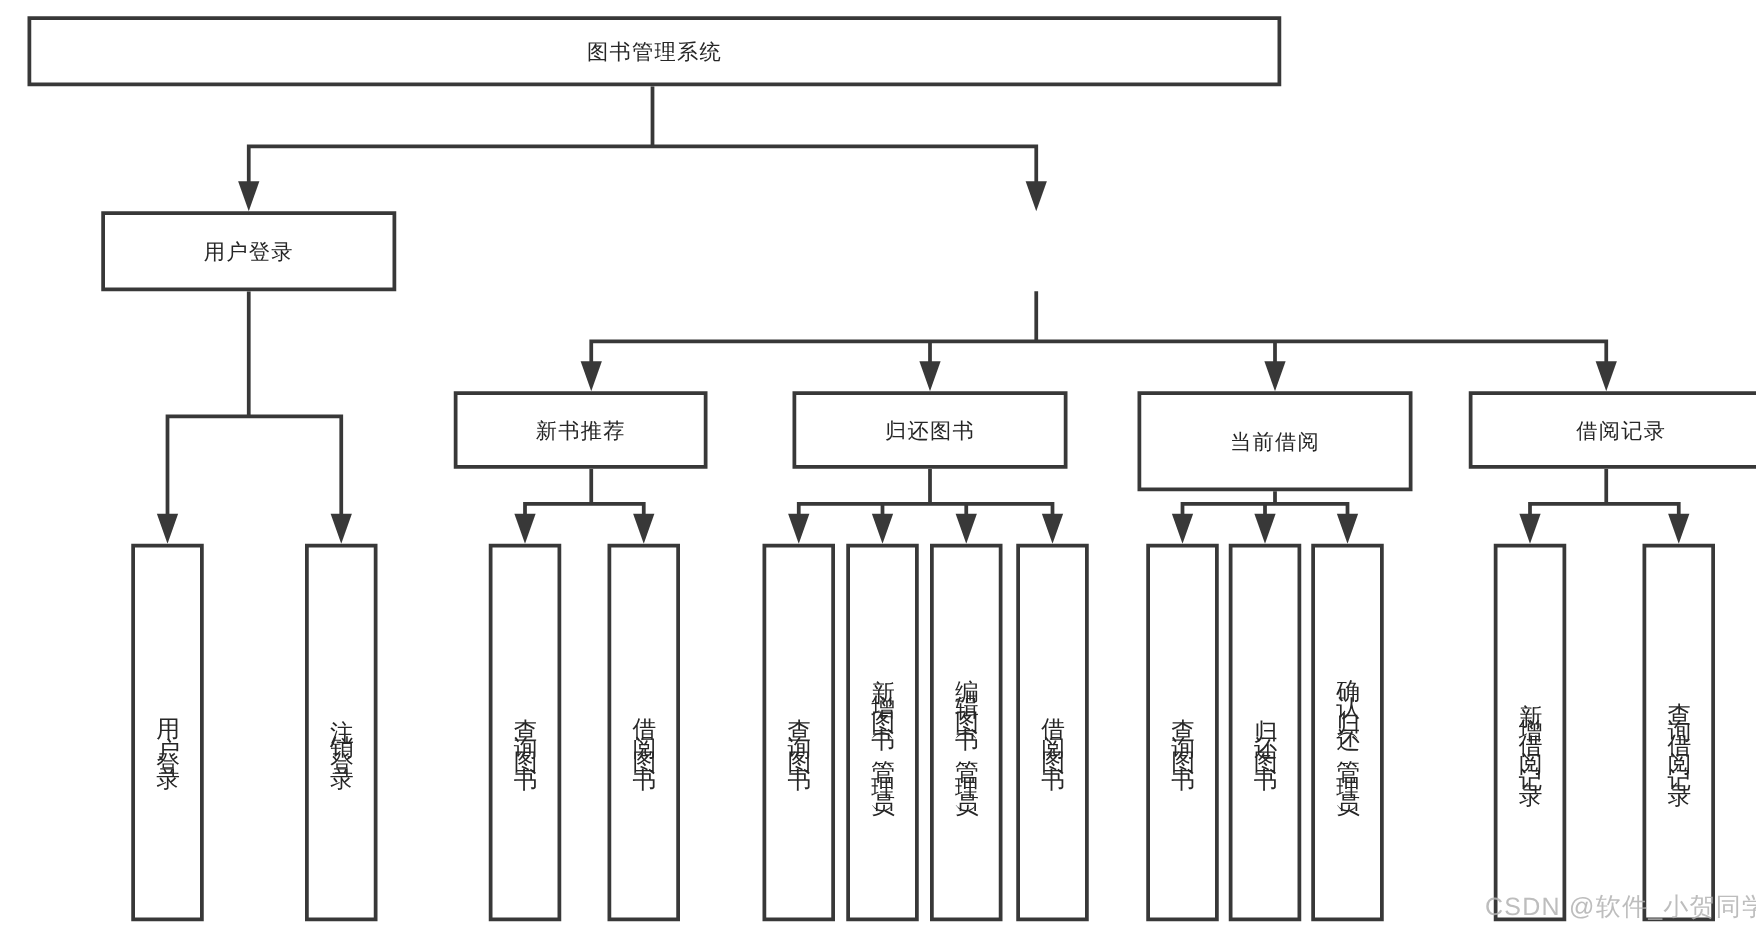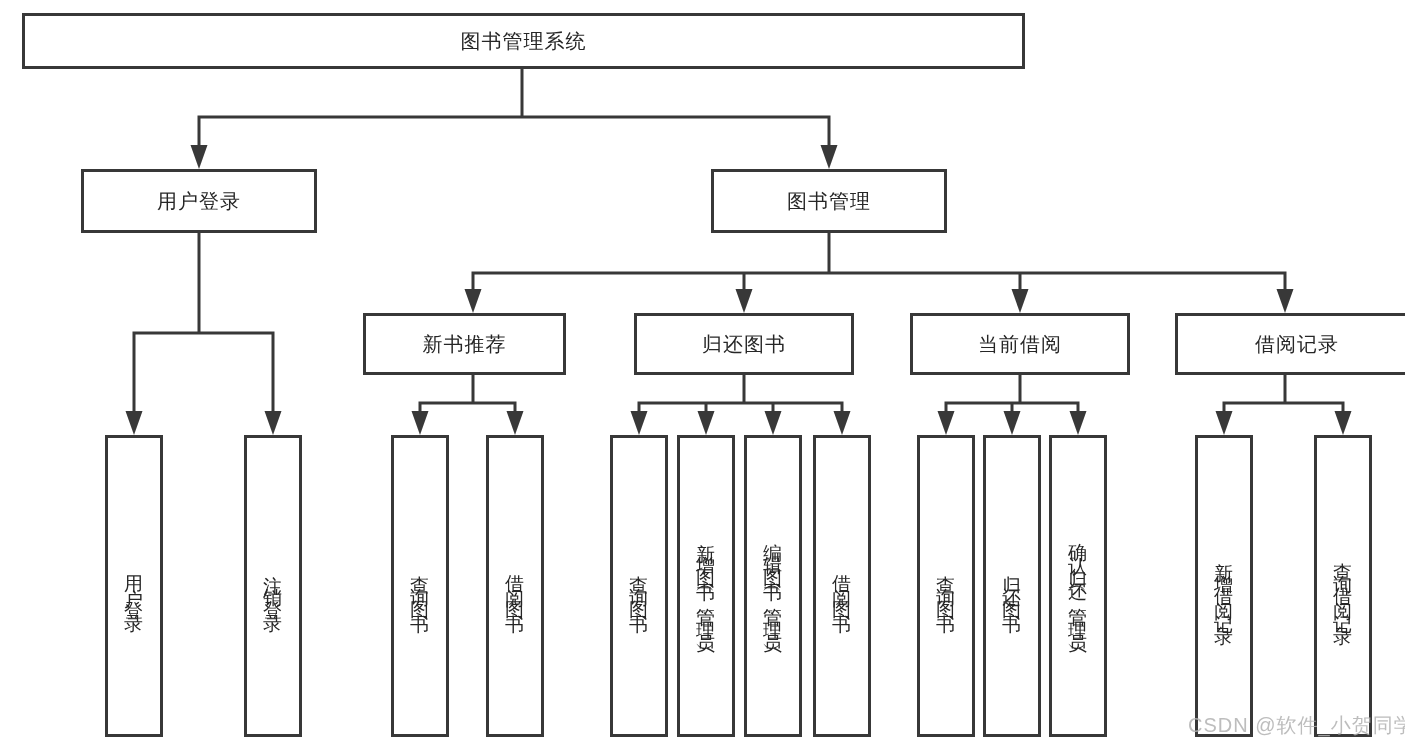--- a/index.html
+++ b/index.html
@@ -13,37 +13,37 @@
   }
   #wires{position:absolute;left:0;top:0;pointer-events:none;}
   .box{
     position:absolute;
     background:#ffffff;
     border:3px solid #383838;
     box-sizing:border-box;
     display:flex;align-items:center;justify-content:center;
     color:#262626;
   }
-  .h{font-size:20px;letter-spacing:1px;white-space:nowrap;}
+  .h{font-size:17px;letter-spacing:1px;white-space:nowrap;}
   .leaf{width:58px;height:302px;top:435px;}
   .vtext{
     writing-mode:vertical-rl;
     text-orientation:mixed;
     font-size:19px;
     line-height:1;
     letter-spacing:13px;
     white-space:nowrap;
   }
   
   #n-root {left:22px;  top:13px;  width:1003px;height:56px;}
   #n-user {left:81px;  top:169px; width:236px; height:64px;}
   #n-mgmt {left:711px; top:169px; width:236px; height:64px;}
   #n-new  {left:363px; top:313px; width:203px; height:62px;}
   #n-bor  {left:634px; top:313px; width:220px; height:62px;}
-  #n-cur  {left:910px; top:313px; width:220px; height:62px;}
+  #n-cur  {left:910px; top:313px; width:220px; height:80px;}
   #n-rec  {left:1175px;top:313px; width:244px; height:62px;}
   #l1 {left:105px;}  #l2 {left:244px;}
   #l3 {left:391px;}  #l4 {left:486px;}
   #l5 {left:610px;}  #l6 {left:677px;}
   #l7 {left:744px;}  #l8 {left:813px;}
   #l9 {left:917px;}  #l10{left:983px;}
   #l11{left:1049px;}
   #l12{left:1195px;} #l13{left:1314px;}
   #wm{
     position:absolute;left:1188px;top:712px;
@@ -88,23 +88,20 @@
       <polygon points="1334.5,411 1351.5,411 1343,435"></polygon>
     </g>
   </svg>
 
   <div class="box" id="n-root">
     <span class="h">图书管理系统</span>
   </div>
 
   <div class="box" id="n-user">
     <span class="h">用户登录</span>
-  </div>
-  <div class="box" id="n-mgmt">
-    <span class="h">图书管理</span>
   </div>
 
   <div class="box" id="n-new">
     <span class="h">新书推荐</span>
   </div>
   <div class="box" id="n-bor">
     <span class="h">归还图书</span>
   </div>
   <div class="box" id="n-cur">
     <span class="h">当前借阅</span>

